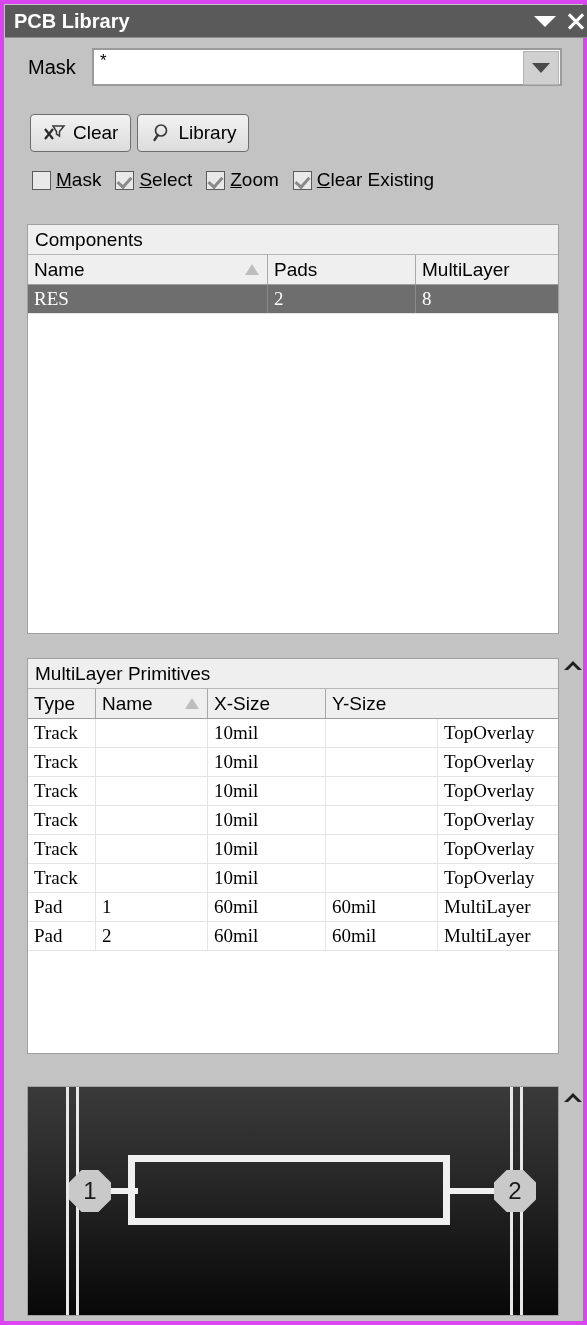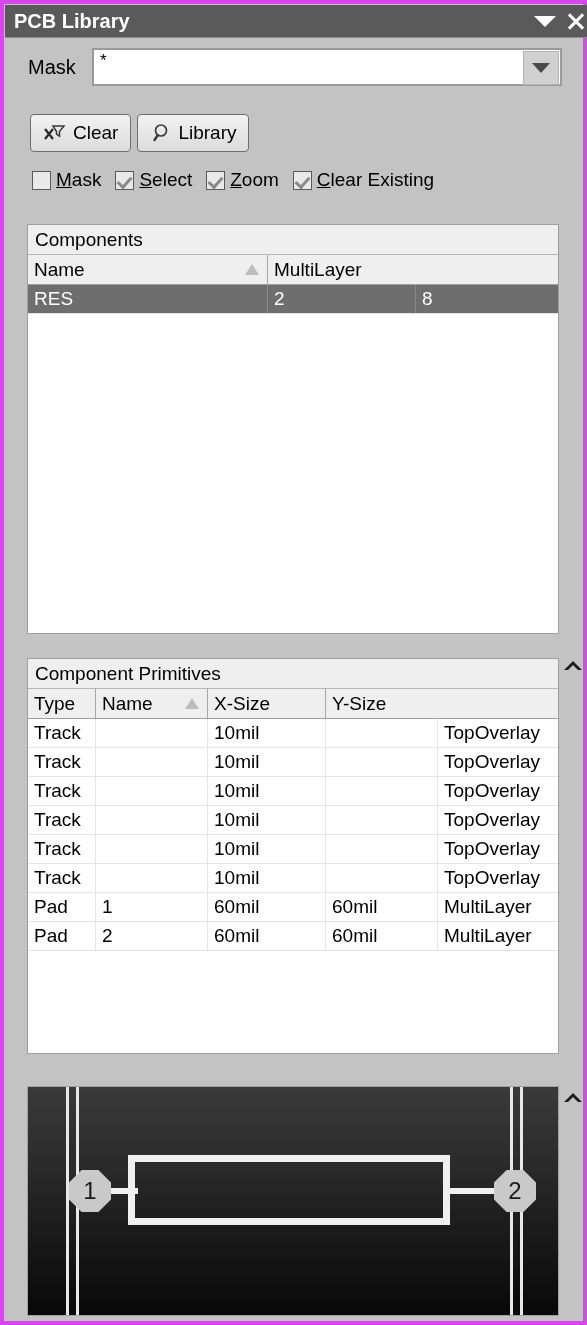--- a/index.html
+++ b/index.html
@@ -236,20 +236,21 @@
   .row.selected { background: #6e6e6e; color: #ffffff; }
   .cell {
     display: flex;
     align-items: center;
     padding-left: 6px;
     font-size: 19px;
     border-right: 1px solid #e4e4e4;
     box-sizing: border-box;
     overflow: hidden;
     white-space: nowrap;
+    font-family: Liberation Serif, serif;
   }
   .row.selected .cell { border-right-color: #8a8a8a; }
   .cell:last-child { border-right: none; }
 
   
   .chev {
     position: absolute;
     width: 26px;
     height: 22px;
     display: flex;
@@ -377,39 +378,42 @@
     </label>
   </div>
 
   <div class="listbox" style="left:23px; top:220px; width:532px; height:410px;">
     <div class="lb-caption">Components</div>
     <div class="lb-header">
       <div class="hcell" style="width:240px;">
         <span>Name</span>
         <span class="sort-tri"></span>
       </div>
+      <div class="hcell" style="width:148px;">
+        <span>Pads</span>
+      </div>
       <div class="hcell" style="flex:1;">
         <span>MultiLayer</span>
       </div>
     </div>
     <div class="row selected">
       <div class="cell" style="width:240px;">RES</div>
       <div class="cell" style="width:148px;">2</div>
       <div class="cell" style="flex:1;">8</div>
     </div>
   </div>
 
   <div class="chev" style="left:556px; top:650px;">
     <svg width="22" height="14" viewBox="0 0 22 14">
       <path d="M2,12 L11,3 L20,12 L16,12 L11,7 L6,12 Z" fill="#1e1e1e"></path>
     </svg>
   </div>
 
   <div class="listbox" style="left:23px; top:654px; width:532px; height:396px;">
-    <div class="lb-caption">Component Primitives</div>
+    <div class="lb-caption">MultiLayer Primitives</div>
     <div class="lb-header">
       <div class="hcell" style="width:68px;">
         <span>Type</span>
       </div>
       <div class="hcell" style="width:112px;">
         <span>Name</span>
         <span class="sort-tri"></span>
       </div>
       <div class="hcell" style="width:118px;">
         <span>X-Size</span>

